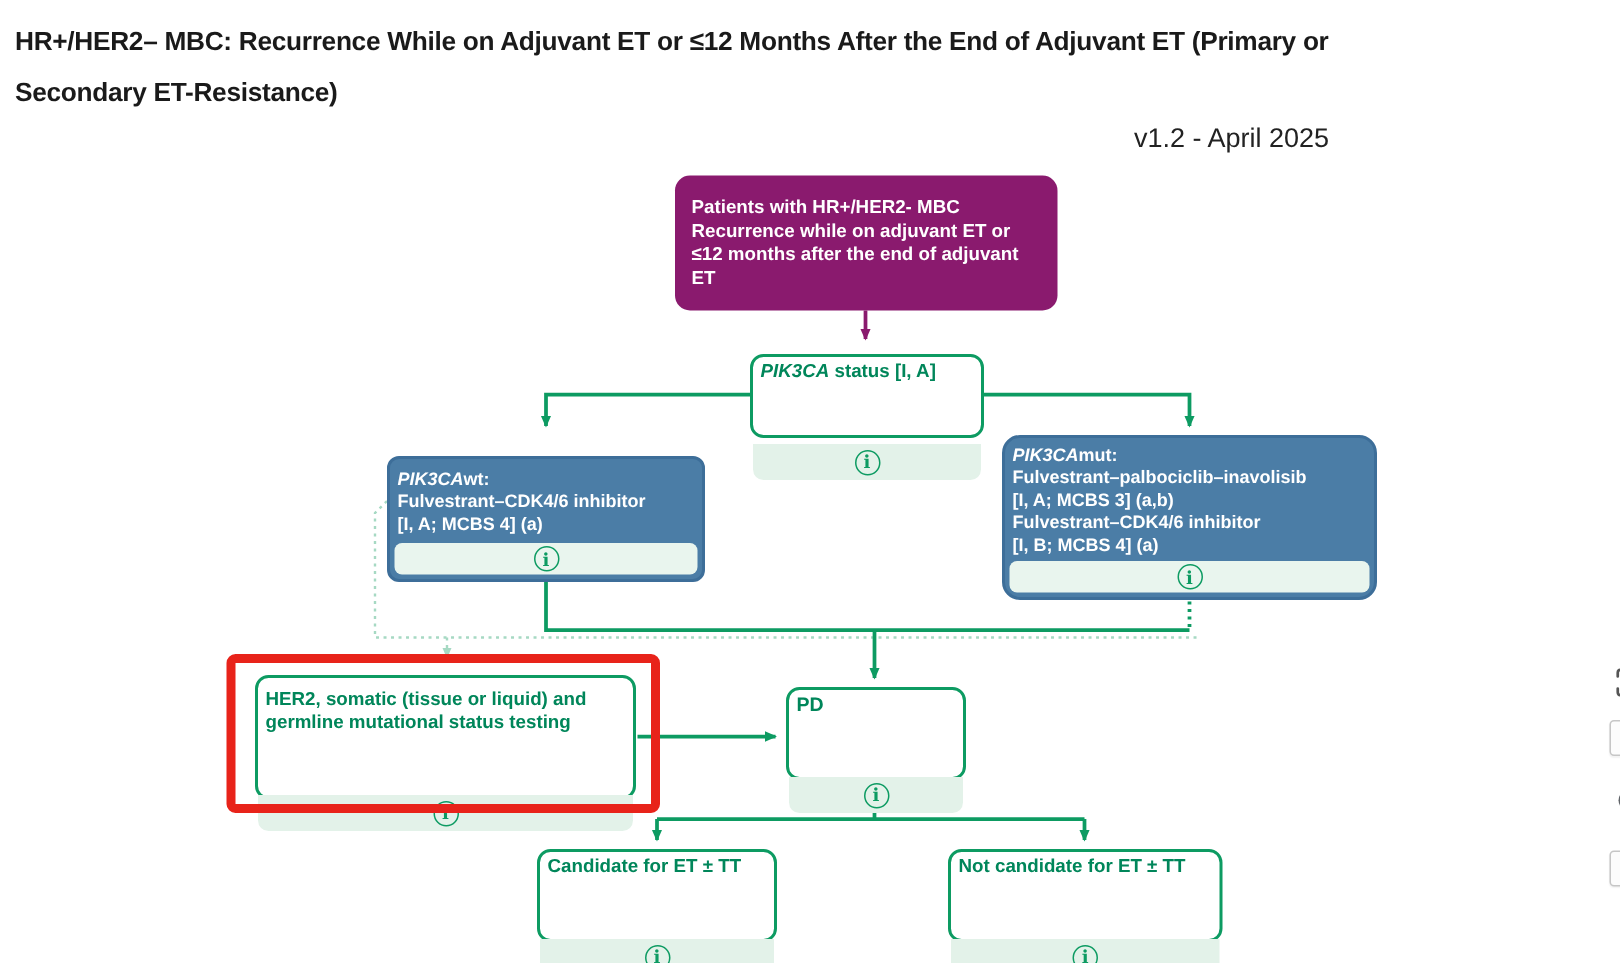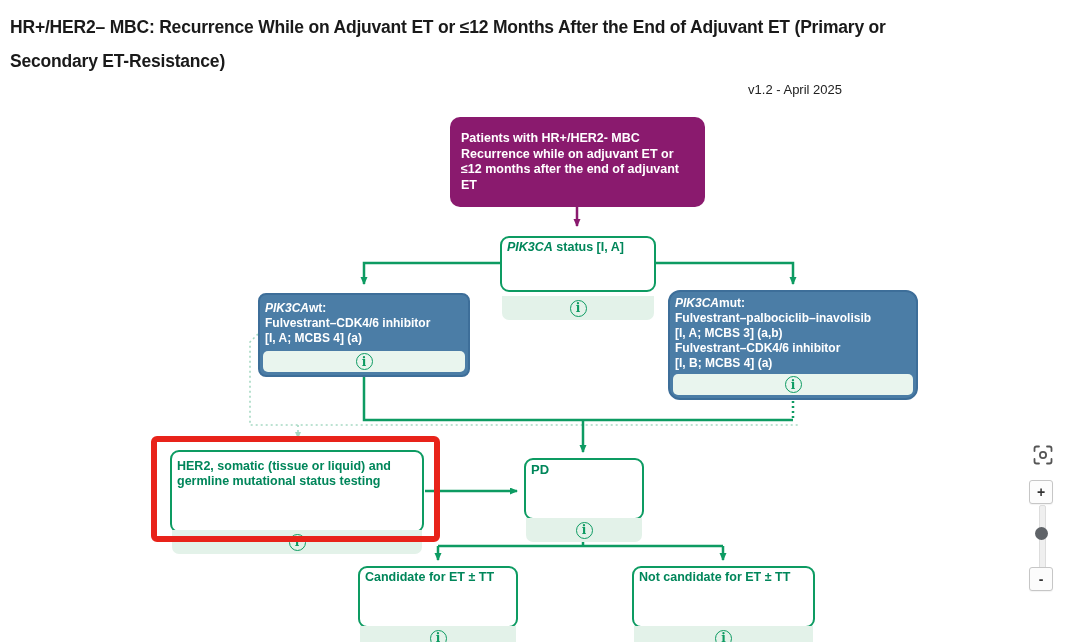--- a/index.html
+++ b/index.html
@@ -1,22 +1,22 @@
 <!DOCTYPE html>
 <html><head>
 <meta charset="utf-8">
 <style>
   html,body{margin:0;padding:0;background:#ffffff;}
   body{font-family:"Liberation Sans", sans-serif; width:1080px; height:642px; position:relative; overflow:hidden;}
 
-  .canvas{position:absolute; left:0; top:0; width:867px; height:642px;}
+  .canvas{position:absolute; left:0; top:0; width:867px; height:642px;padding-left:44px;}
 
   .page-title{position:absolute; left:10px; top:10px; width:1060px;
     font-size:17.5px; font-weight:bold; color:#1a1a1a; letter-spacing:-0.2px; line-height:34px;}
-  .version{position:absolute; right:25px; top:82px; font-size:13px; color:#222;}
+  .version{position:absolute; right:25px; top:82px; font-size:18px; color:#222;}
 
   svg.connectors{position:absolute; left:0; top:0; z-index:1;}
 
   .node{position:absolute; box-sizing:border-box; text-align:left; font-weight:bold; z-index:2;
     display:flex; flex-direction:column;}
   .node .body{flex:1; display:flex; flex-direction:column; justify-content:center; padding:2px 5px;}
 
   .purple-node{background:#8A1A6E; color:#fff; border-radius:10px; font-size:12.5px; line-height:15.5px;
     justify-content:center; padding:8px 11px;}
 
@@ -101,21 +101,21 @@
 
   <div class="node green-node" style="left:500px; top:236px; width:156px; height:56px;">
     <div class="body">
       <div><span class="gene">PIK3CA</span><span> status [I, A]</span></div>
     </div>
     <div class="strip">
       <span class="info">i</span>
     </div>
   </div>
 
-  <div class="node blue-node" style="left:258px; top:293px; width:212px; height:84px;">
+  <div class="node blue-node" style="left:258px; top:304px; width:212px; height:84px;">
     <div class="body">
       <div><span class="gene">PIK3CA</span><span>wt:</span></div>
       <div>Fulvestrant–CDK4/6 inhibitor</div>
       <div>[I, A; MCBS 4] (a)</div>
     </div>
     <div class="strip">
       <span class="info">i</span>
     </div>
   </div>
 

